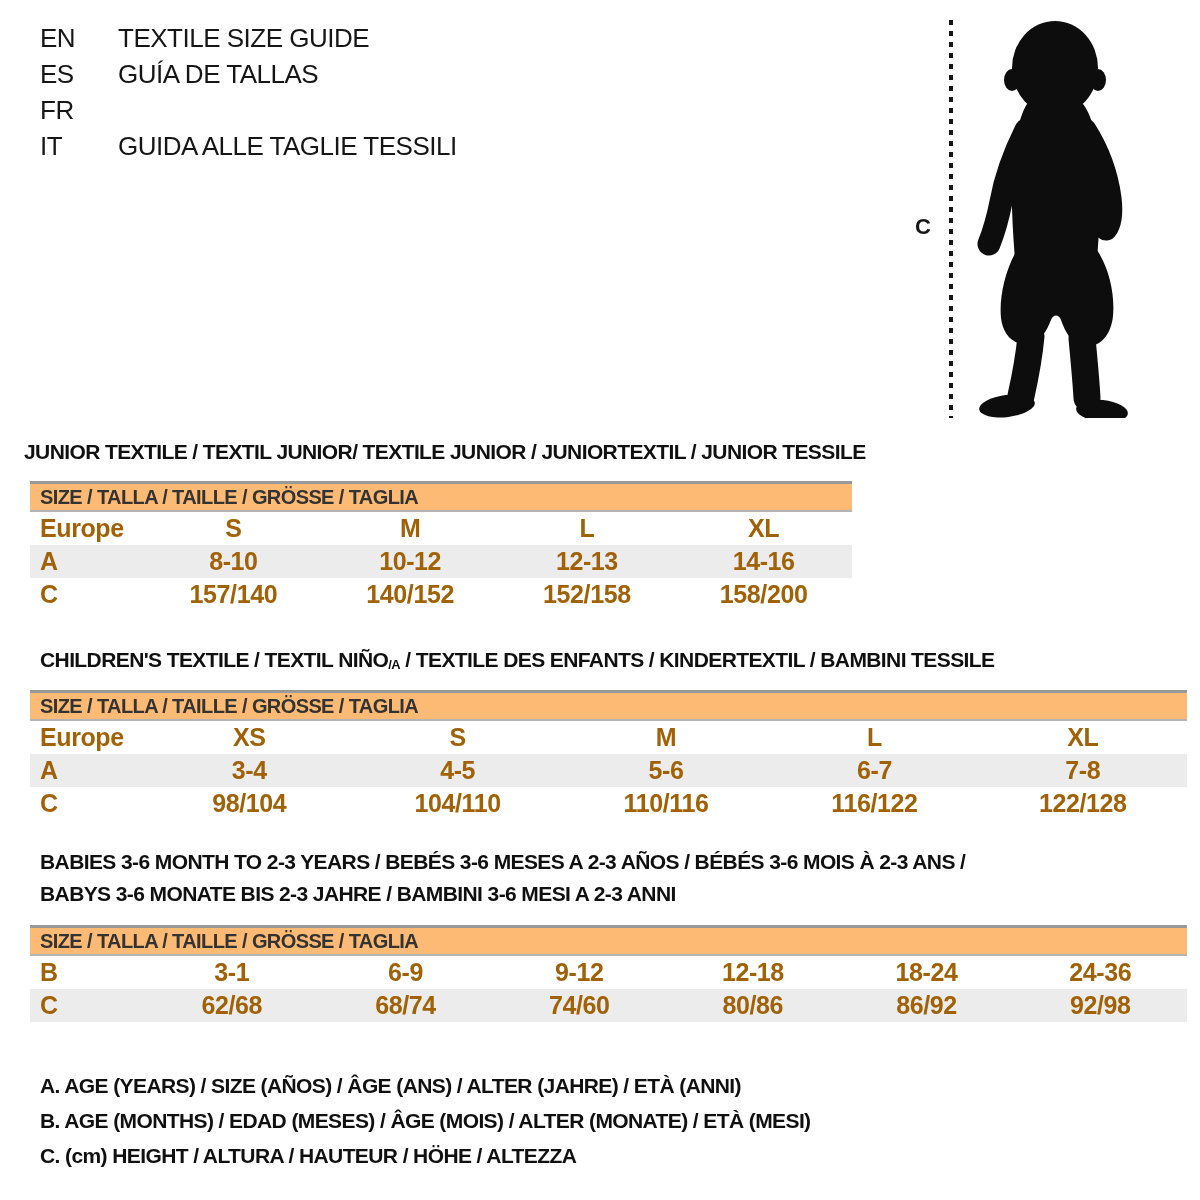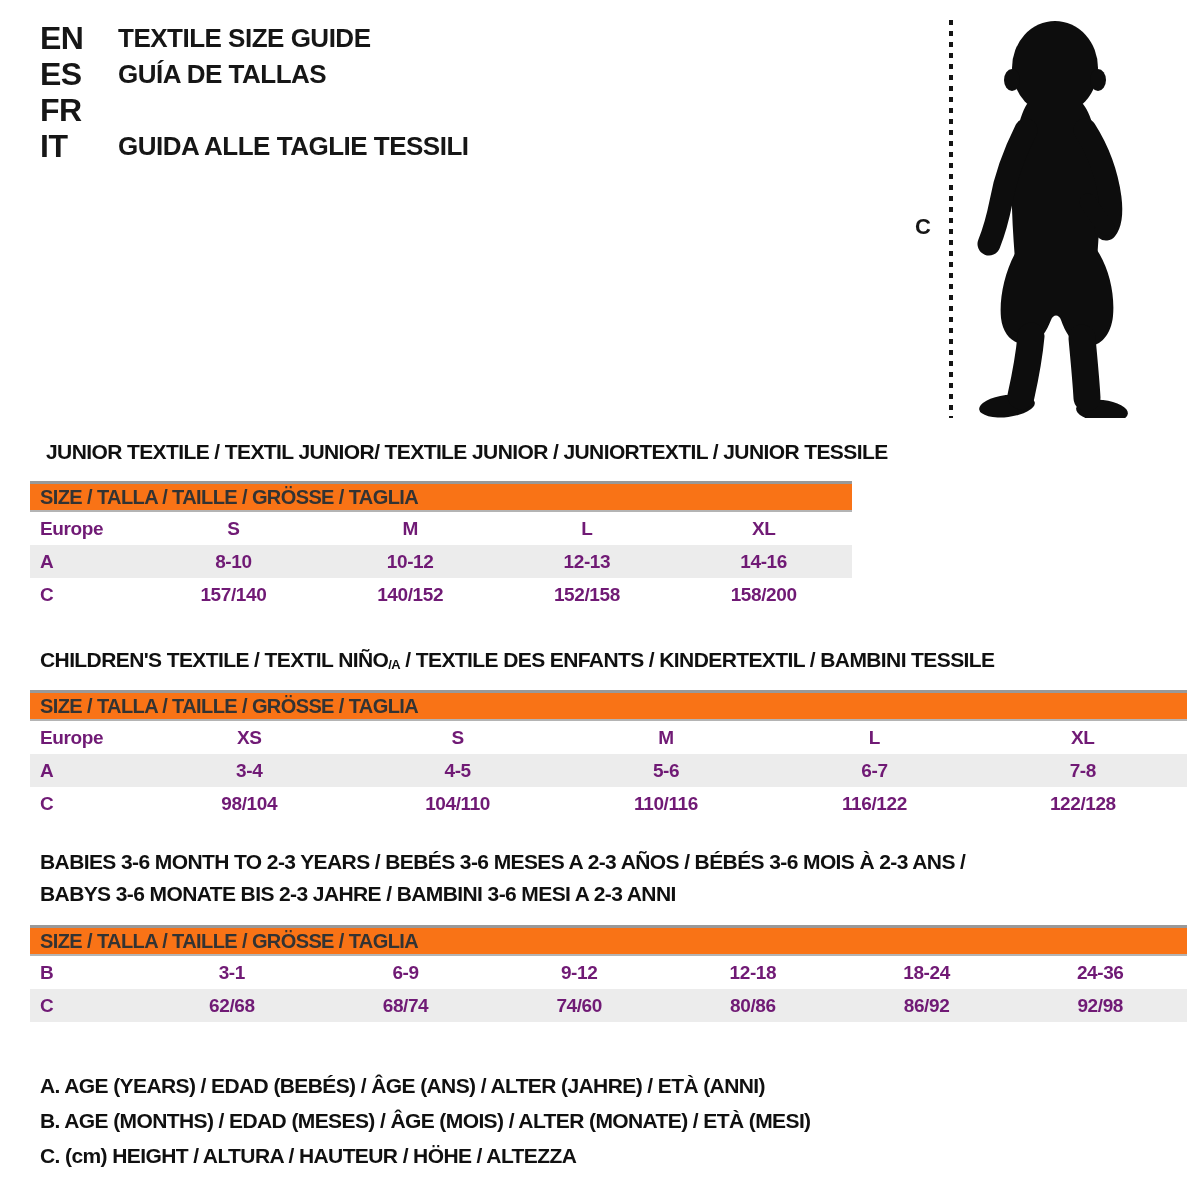--- a/index.html
+++ b/index.html
@@ -6,54 +6,54 @@
   body{
     width:1200px;height:1200px;position:relative;overflow:hidden;
     background:#ffffff;color:#161616;
     font-family:"Liberation Sans", sans-serif;
   }
   .abs{position:absolute}
 
   
   #lang-list{position:absolute;left:40px;top:20px}
   .lang-row{display:flex;height:36px;align-items:center}
-  .lang-code{width:78px;font-weight:700;font-size:32px;letter-spacing:-0.5px}
-  .lang-title{font-weight:700;font-size:26px;letter-spacing:-0.5px;white-space:nowrap}
+  .lang-code{width:78px;font-weight:400;font-size:26px;letter-spacing:-0.5px}
+  .lang-title{font-weight:400;font-size:26px;letter-spacing:-0.5px;white-space:nowrap}
 
   
   #figure{position:absolute;left:895px;top:12px;width:270px;height:412px}
   #figure .c-label{position:absolute;left:20px;top:202px;font-size:22px;font-weight:700}
   #figure .dash{
     position:absolute;left:54px;top:8px;width:4px;height:398px;
     background:repeating-linear-gradient(to bottom,#141414 0 5px,transparent 5px 11px);
   }
   #figure svg{position:absolute;left:76px;top:6px}
 
   
   .section-title-block{white-space:nowrap}
   .section-title-line{font-size:21px;font-weight:700;letter-spacing:-0.6px;line-height:32px;color:#101010}
   .section-title-line .sub{font-size:0.62em;vertical-align:-0.18em;font-weight:700}
 
   
   .size-table{box-sizing:border-box}
   .table-size-header{
-    height:26px;background:#f97316;
+    height:26px;background:#fdba74;
     border-top:3px solid #999999;border-bottom:2px solid #b4b4b4;
     font-size:20px;font-weight:700;letter-spacing:-0.6px;color:#333333;
     padding-left:10px;display:flex;align-items:center;white-space:nowrap;
   }
   .size-row{
     display:flex;height:33px;align-items:center;
-    font-size:19px;font-weight:700;letter-spacing:-0.4px;color:#701a75;
+    font-size:25px;font-weight:700;letter-spacing:-0.4px;color:#a16207;
   }
   .size-row.shaded{background:#ececec}
   .row-label{width:115px;padding-left:10px;box-sizing:border-box}
   .size-cell{flex:1;text-align:center}
 
-  #title-junior{left:46px;top:436px}
+  #title-junior{left:24px;top:436px}
   #table-junior{left:30px;top:481px;width:822px}
   #title-children{left:40px;top:644px}
   #table-children{left:30px;top:690px;width:1157px}
   #title-babies{left:40px;top:846px}
   #table-babies{left:30px;top:925px;width:1157px}
 
   
   #legend{position:absolute;left:40px;top:1068px}
   .legend-line{font-size:21px;font-weight:700;letter-spacing:-0.6px;line-height:35px;white-space:nowrap;color:#101010}
 </style>
@@ -95,21 +95,21 @@
       <path d="M55 112 C42 138 34 162 30 184 C26 204 22 216 18 226" stroke-width="23"></path>
       <path d="M114 112 C128 134 136 158 139 180 C141 196 139 206 135 211" stroke-width="23"></path>
       <path d="M135 209 C128 201 122 192 117 184" stroke-width="17"></path>
       <path d="M60 318 C58 340 54 360 50 378" stroke-width="27"></path>
       <path d="M111 320 C113 342 115 362 116 380" stroke-width="27"></path>
     </g>
   </svg>
 </div>
 
 <div id="legend">
-    <div class="legend-line">A. AGE (YEARS) / EDAD (BEBÉS) / ÂGE (ANS) / ALTER (JAHRE) / ETÀ (ANNI)</div>
+    <div class="legend-line">A. AGE (YEARS) / SIZE (AÑOS) / ÂGE (ANS) / ALTER (JAHRE) / ETÀ (ANNI)</div>
     <div class="legend-line">B. AGE (MONTHS) / EDAD (MESES) / ÂGE (MOIS) / ALTER (MONATE) / ETÀ (MESI)</div>
     <div class="legend-line">C. (cm) HEIGHT / ALTURA / HAUTEUR / HÖHE / ALTEZZA</div>
   </div>
 
 <div class="abs section-title-block" id="title-junior">
     <div class="section-title-line"><span>JUNIOR TEXTILE / TEXTIL JUNIOR/ TEXTILE JUNIOR / JUNIORTEXTIL / JUNIOR TESSILE</span></div>
   </div>
 <div class="abs size-table" id="table-junior">
     <div class="table-size-header">SIZE / TALLA / TAILLE / GRÖSSE / TAGLIA</div>
     <div class="size-row">

